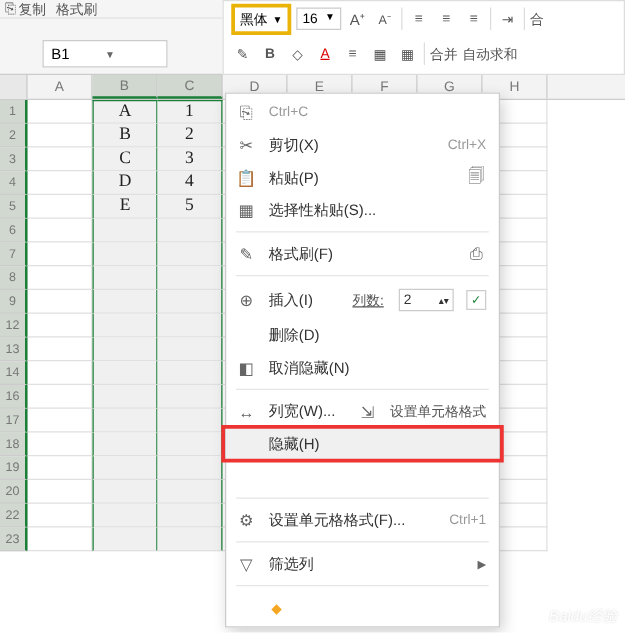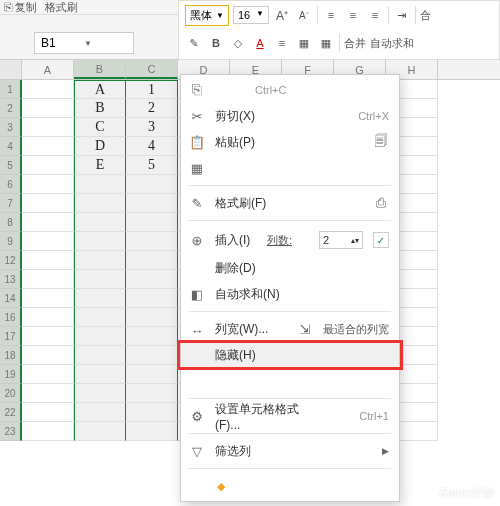--- a/index.html
+++ b/index.html
@@ -8,21 +8,21 @@
 .toolbar-top { height: 15px; background: #f5f5f5; border-bottom: 1px solid #ddd; display: flex; align-items: center; padding: 0 4px; font-size: 11px; color: #555; gap: 8px; overflow: hidden; }
 .toolbar-top .tb-item { display: flex; align-items: center; gap: 2px; }
 
 .ribbon { height: 45px; background: #f5f5f5; border-bottom: 1px solid #ccc; display: flex; align-items: center; padding: 0 4px; }
 .name-box-area { width: 177px; display: flex; align-items: flex-end; gap: 6px; margin-top: 12px; }
 .name-box { width: 100px; height: 22px; border: 1px solid #ccc; background: #fff; margin-left: 30px; display: flex; align-items: center; padding: 0 6px; }
 .name-box span { flex: 1; }
 .name-box .dd { font-size: 8px; color: #666; }
 .mini-toolbar { position: absolute; left: 178px; top: 0; right: 0; height: 60px; background: #fff; border: 1px solid #ddd; z-index: 5; display: flex; flex-direction: column; }
 .mini-row { height: 28px; display: flex; align-items: center; gap: 4px; padding: 0 6px; font-size: 11px; }
-.mini-font { border: 1px solid #eab308; padding: 2px 4px; display: flex; align-items: center; gap: 4px; }
+.mini-font { border: 3px solid #eab308; padding: 2px 4px; display: flex; align-items: center; gap: 4px; }
 .mini-size { border: 1px solid #ccc; padding: 2px 4px; width: 36px; display: flex; justify-content: space-between; }
 .mini-btn { display: inline-flex; width: 18px; height: 18px; align-items: center; justify-content: center; color: #555; }
 .mini-a-up { font-size: 12px; }
 .mini-a-dn { font-size: 10px; }
 .mini-sep { width: 1px; height: 18px; background: #ddd; }
 .mini-merge { font-size: 11px; color: #555; text-align:center; }
 
 .col-headers { display: flex; height: 20px; border-bottom: 1px solid #ccc; background: #f3f3f3; position: absolute; top: 60px; left: 0; right: 0; }
 .corner { width: 22px; border-right: 1px solid #ccc; background: #e8e8e8; }
 .col-h { width: 52px; border-right: 1px solid #ccc; display: flex; align-items: center; justify-content: center; color: #777; font-size: 11px; }
@@ -36,25 +36,25 @@
 .cell.selcol { background: #f0f0f0; border-right: 1px solid #1a7f37; }
 .cell.selcol.first { border-left: 1px solid #1a7f37; }
 .cell.data { font-family: SimSun; }
 .row:first-child .cell.selcol { border-top: 1px solid #1a7f37; }
 
 .context-menu { position: absolute; left: 180px; top: 74px; width: 220px; background: #fff; border: 1px solid #ccc; box-shadow: 2px 4px 12px rgba(0,0,0,.2); z-index: 10; padding: 2px 0; }
 .menu-item { height: 26px; display: flex; align-items: center; padding: 0 10px 0 8px; gap: 10px; font-size: 12px; color: #333; position: relative; }
 .menu-item.hover { background: #f0f0f0; justify-content: flex-end; }
 .menu-icon { width: 16px; height: 16px; display: flex; align-items: center; justify-content: center; color: #666; font-size: 13px; }
 .menu-label { flex: 1; }
-.menu-short { color: #999; font-size: 11px; margin-left: 40px; }
+.menu-short { color: #999; font-size: 11px; }
 .menu-sep { height: 1px; background: #e5e5e5; margin: 4px 8px; }
 .menu-item .arrow { font-size: 9px; color: #666; }
 .menu-item.insert { height: 30px; }
-.menu-item.insert .cols-label { color: #555; font-size: 11px; margin-right: 17px; text-decoration: underline; }
+.menu-item.insert .cols-label { color: #555; font-size: 11px; margin-right: 2px; text-decoration: underline; }
 .menu-item.insert .spin { border: 1px solid #ccc; width: 44px; height: 18px; display: flex; align-items: center; justify-content: space-between; padding: 0 3px; font-size: 11px; }
 .menu-item.insert .go { width: 16px; height: 16px; border: 1px solid #ccc; display: flex; align-items: center; justify-content: center; font-size: 10px; color: #1a7f37; }
 .menu-item.batch .diamond { color: #f5a623; font-size: 11px; margin-left: 2px; }
 .red-box { position: absolute; border: 3px solid #e33; left: -4px; right: -4px; top: -2px; bottom: -2px; pointer-events: none; }
 
 .watermark { position: absolute; right: 6px; bottom: 4px; color: #fff; opacity: .6; font-size: 12px; text-shadow: 0 0 2px rgba(0,0,0,.3); font-style: italic; pointer-events: none; }
 </style>
 </head>
 <body>
 
@@ -343,20 +343,21 @@
     <span class="menu-label">剪切(X)</span>
     <span class="menu-short">Ctrl+X</span>
   </div>
   <div class="menu-item">
     <span class="menu-icon">📋</span>
     <span class="menu-label">粘贴(P)</span>
     <span class="menu-icon">🗐</span>
   </div>
   <div class="menu-item">
     <span class="menu-icon">▦</span>
+    <span class="menu-label">选择性粘贴(S)...</span>
   </div>
   <div class="menu-sep"></div>
   <div class="menu-item">
     <span class="menu-icon">✎</span>
     <span class="menu-label">格式刷(F)</span>
     <span class="menu-icon">⎙</span>
   </div>
   <div class="menu-sep"></div>
   <div class="menu-item insert">
     <span class="menu-icon">⊕</span>
@@ -367,28 +368,28 @@
         <span style="font-size:8px">▴▾</span>
       </span>
     <span class="go">✓</span>
   </div>
   <div class="menu-item">
     <span class="menu-icon"></span>
     <span class="menu-label">删除(D)</span>
   </div>
   <div class="menu-item">
     <span class="menu-icon">◧</span>
-    <span class="menu-label">自动求和(N)</span>
+    <span class="menu-label">取消隐藏(N)</span>
   </div>
   <div class="menu-sep"></div>
   <div class="menu-item">
     <span class="menu-icon">↔</span>
     <span class="menu-label">列宽(W)...</span>
     <span class="menu-icon">⇲</span>
-    <span style="font-size:11px;color:#555">最适合的列宽</span>
+    <span style="font-size:11px;color:#555">设置单元格格式</span>
   </div>
   <div class="menu-item hover" style="position:relative">
     <span class="menu-icon"></span>
     <span class="menu-label">隐藏(H)</span>
     <span class="red-box"></span>
   </div>
   <div class="menu-item">
     <span class="menu-icon"></span>
   </div>
   <div class="menu-sep"></div>

